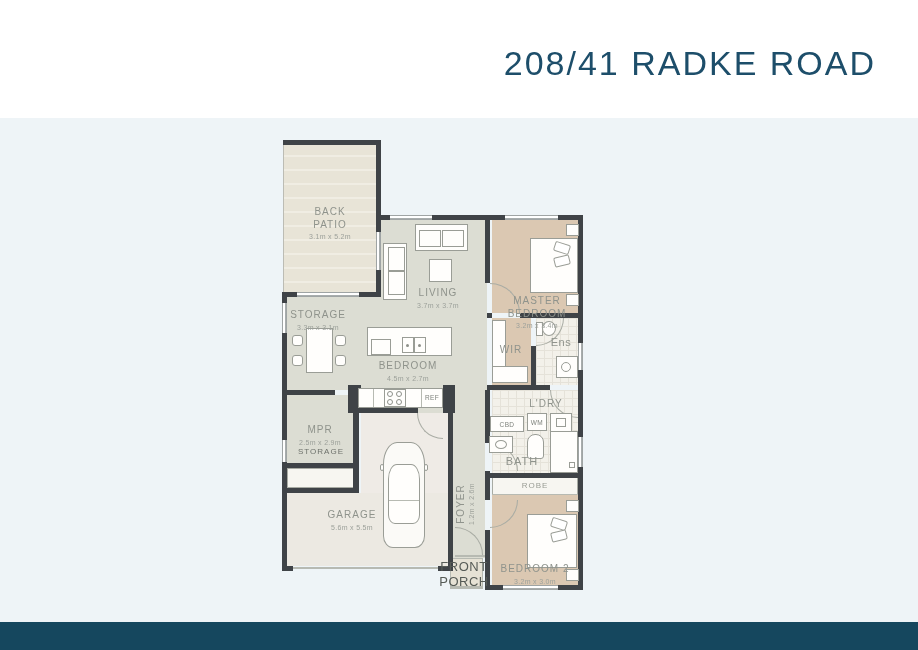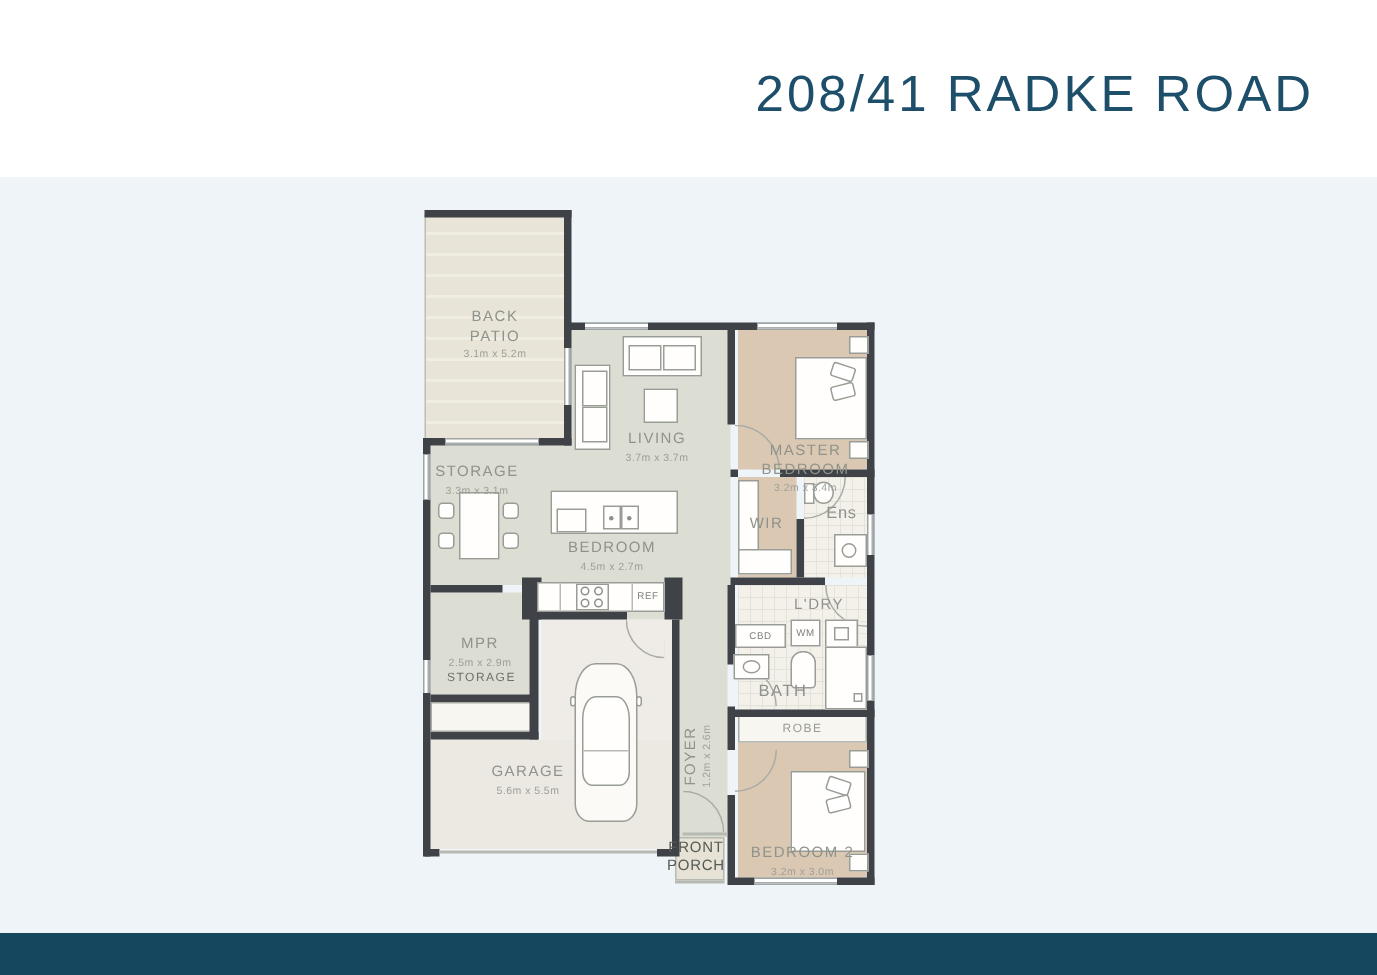--- a/index.html
+++ b/index.html
@@ -45,21 +45,21 @@
   .burner{position:absolute;width:6px;height:6px;border:1px solid #8e918a;border-radius:50%;
           box-sizing:border-box;background:#fff;}
   .dot{position:absolute;width:3px;height:3px;background:#8e918a;border-radius:50%;}
   .pil{position:absolute;background:#fff;border:1px solid #9a9d96;box-sizing:border-box;border-radius:2px;}
   
   .rlbl{position:absolute;color:#8f938c;font-size:10px;letter-spacing:1px;text-align:center;
         line-height:1.25;font-weight:400;}
   .rlbl .dim{display:block;font-size:7px;letter-spacing:.3px;color:#9da19b;margin-top:2px;}
   .sm{font-size:8px;letter-spacing:1px;}
   .lg{font-size:11px;}
-  .dk{color:#565b56;font-size:10px;letter-spacing:.5px;line-height:1.15;}
+  .dk{color:#565b56;font-size:13px;letter-spacing:.5px;line-height:1.15;}
   .tiny{font-size:6.5px;letter-spacing:.4px;color:#7e827c;position:absolute;text-align:center;}
   .foyer-lbl{position:absolute;left:420px;top:493px;width:92px;height:22px;
              transform:rotate(-90deg);transform-origin:50% 50%;text-align:center;}
   
   .disc{position:absolute;left:0;right:0;top:604px;text-align:center;font-size:9px;
         color:#7e8b92;letter-spacing:.2px;}
   .bar{position:absolute;left:0;top:622px;width:918px;height:28px;background:#15475e;}
 </style>
 </head>
 <body>

